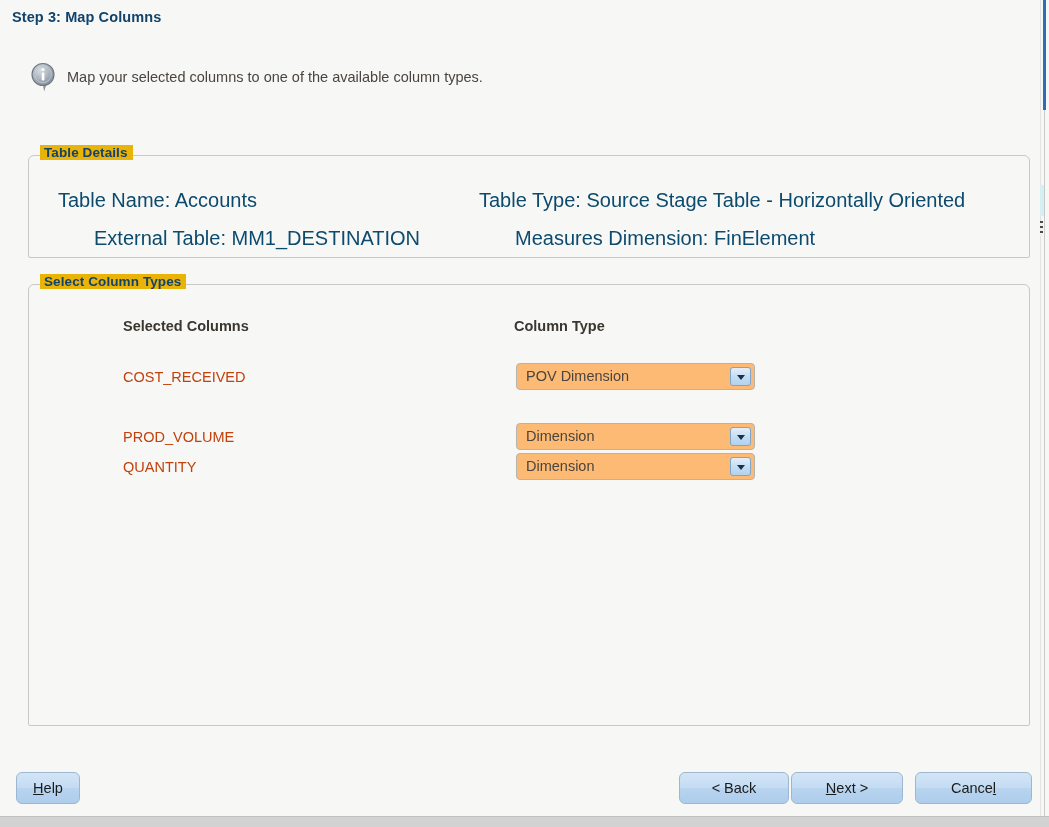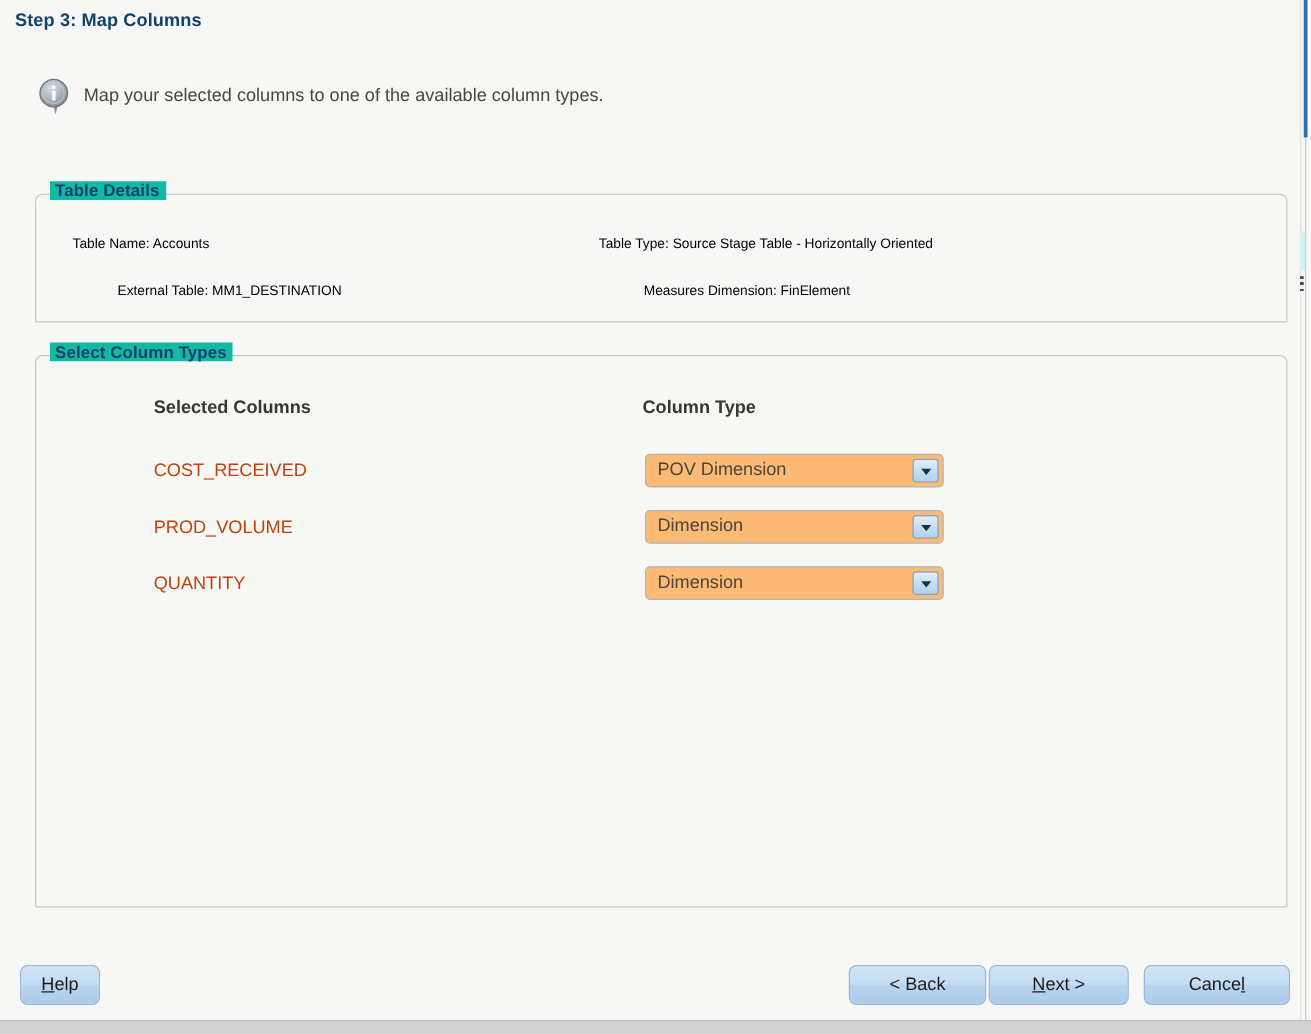--- a/index.html
+++ b/index.html
@@ -65,21 +65,21 @@
     border: 1px solid #c8c8c4;
     border-radius: 6px 6px 2px 2px;
     background: transparent;
     box-sizing: border-box;
   }
   .groupbox > .legend {
     position: absolute;
     top: -11px;
     left: 11px;
     padding: 0 5px 0 4px;
-    background: #14b8a6;
+    background: #eab308;
     font-size: 13.5px;
     font-weight: bold;
     color: #11436b;
     white-space: nowrap;
     letter-spacing: 0.1px;
   }
 
   #table-details {
     left: 26px;
     top: 155px;
@@ -89,22 +89,22 @@
   #select-column-types {
     left: 26px;
     top: 284px;
     width: 1002px;
     height: 442px;
   }
 
   
   .td-field {
     position: absolute;
-    font-size: 11px;
-    color: #000000;
+    font-size: 20px;
+    color: #0c4a6e;
     white-space: nowrap;
   }
   .td-col1 { left: 29px; }
   .td-col2 { left: 450px; }
   .td-row1 { top: 33px; }
   .td-row2 { top: 71px; margin-left: 36px; }
 
   
   .col-header {
     position: absolute;
@@ -298,21 +298,21 @@
     <div class="map-row" style="top:78px;">
       <div class="col-name">COST_RECEIVED</div>
       <div class="combobox">
         <span class="cb-value">POV Dimension</span>
         <span class="cb-arrow-btn">
             <span class="tri"></span>
           </span>
       </div>
     </div>
 
-    <div class="map-row" style="top:123px;">
+    <div class="map-row" style="top:138px;">
       <div class="col-name">PROD_VOLUME</div>
       <div class="combobox">
         <span class="cb-value">Dimension</span>
         <span class="cb-arrow-btn">
             <span class="tri"></span>
           </span>
       </div>
     </div>
 
     <div class="map-row" style="top:168px;">

